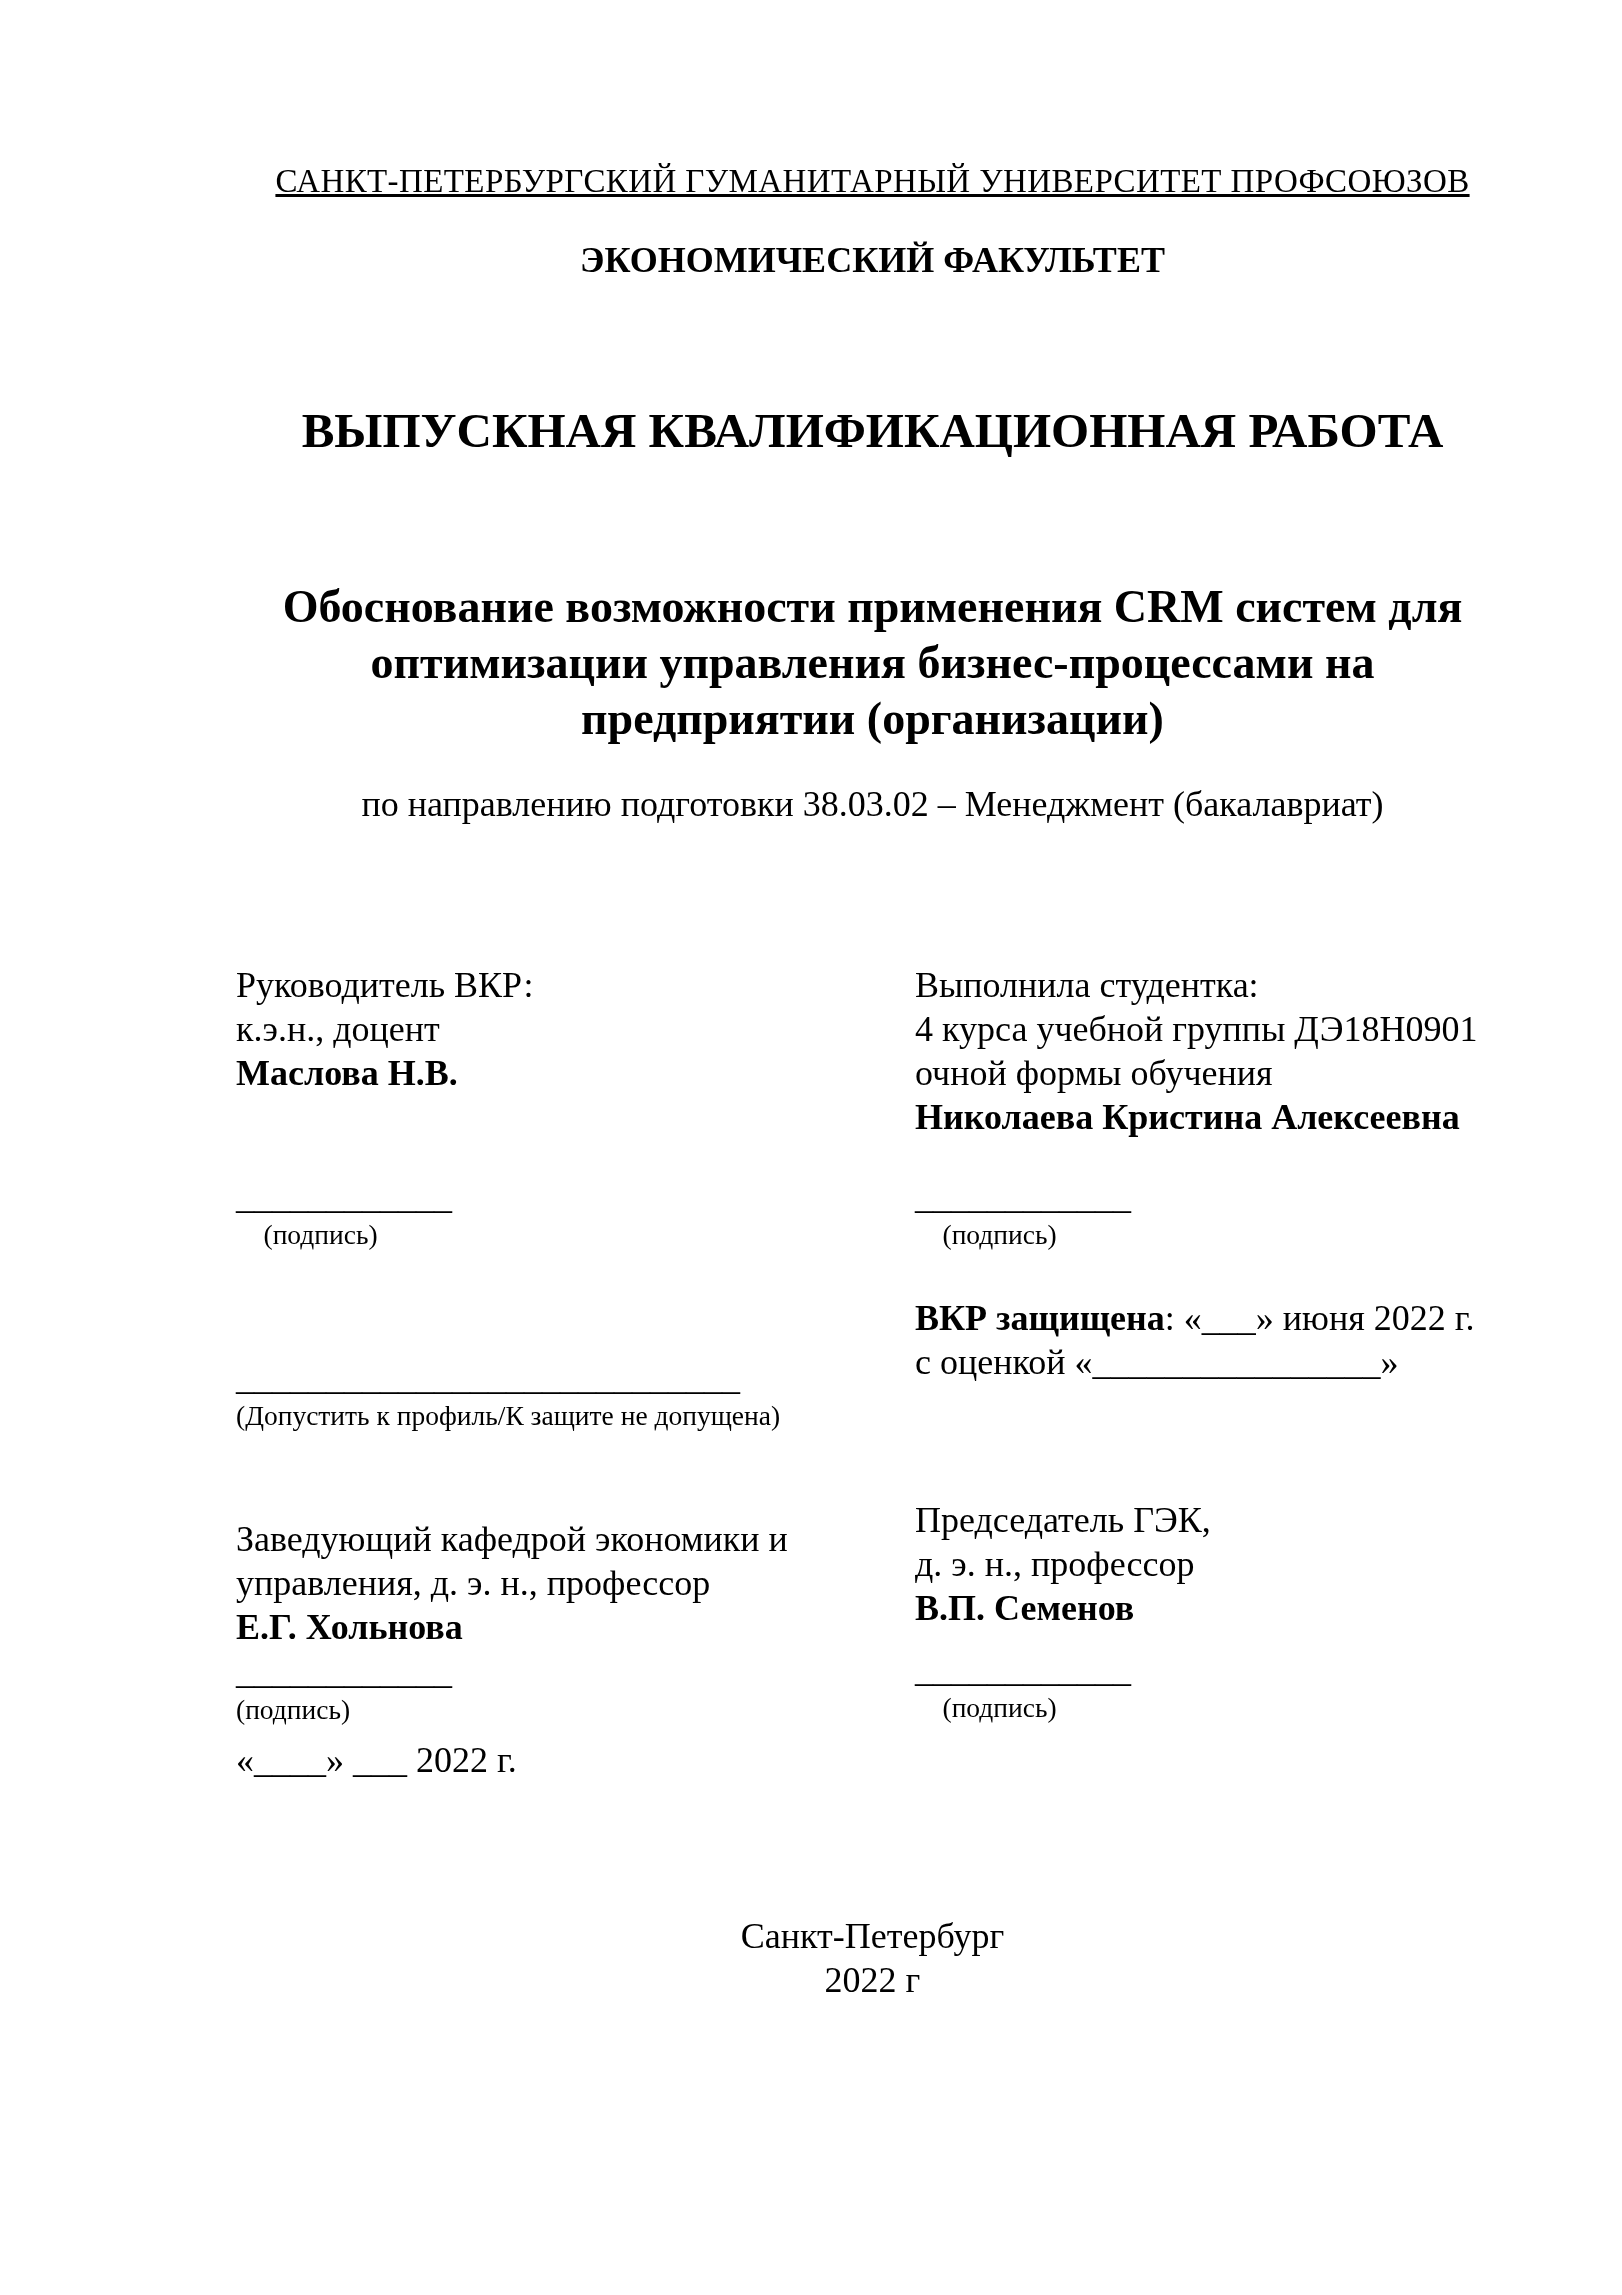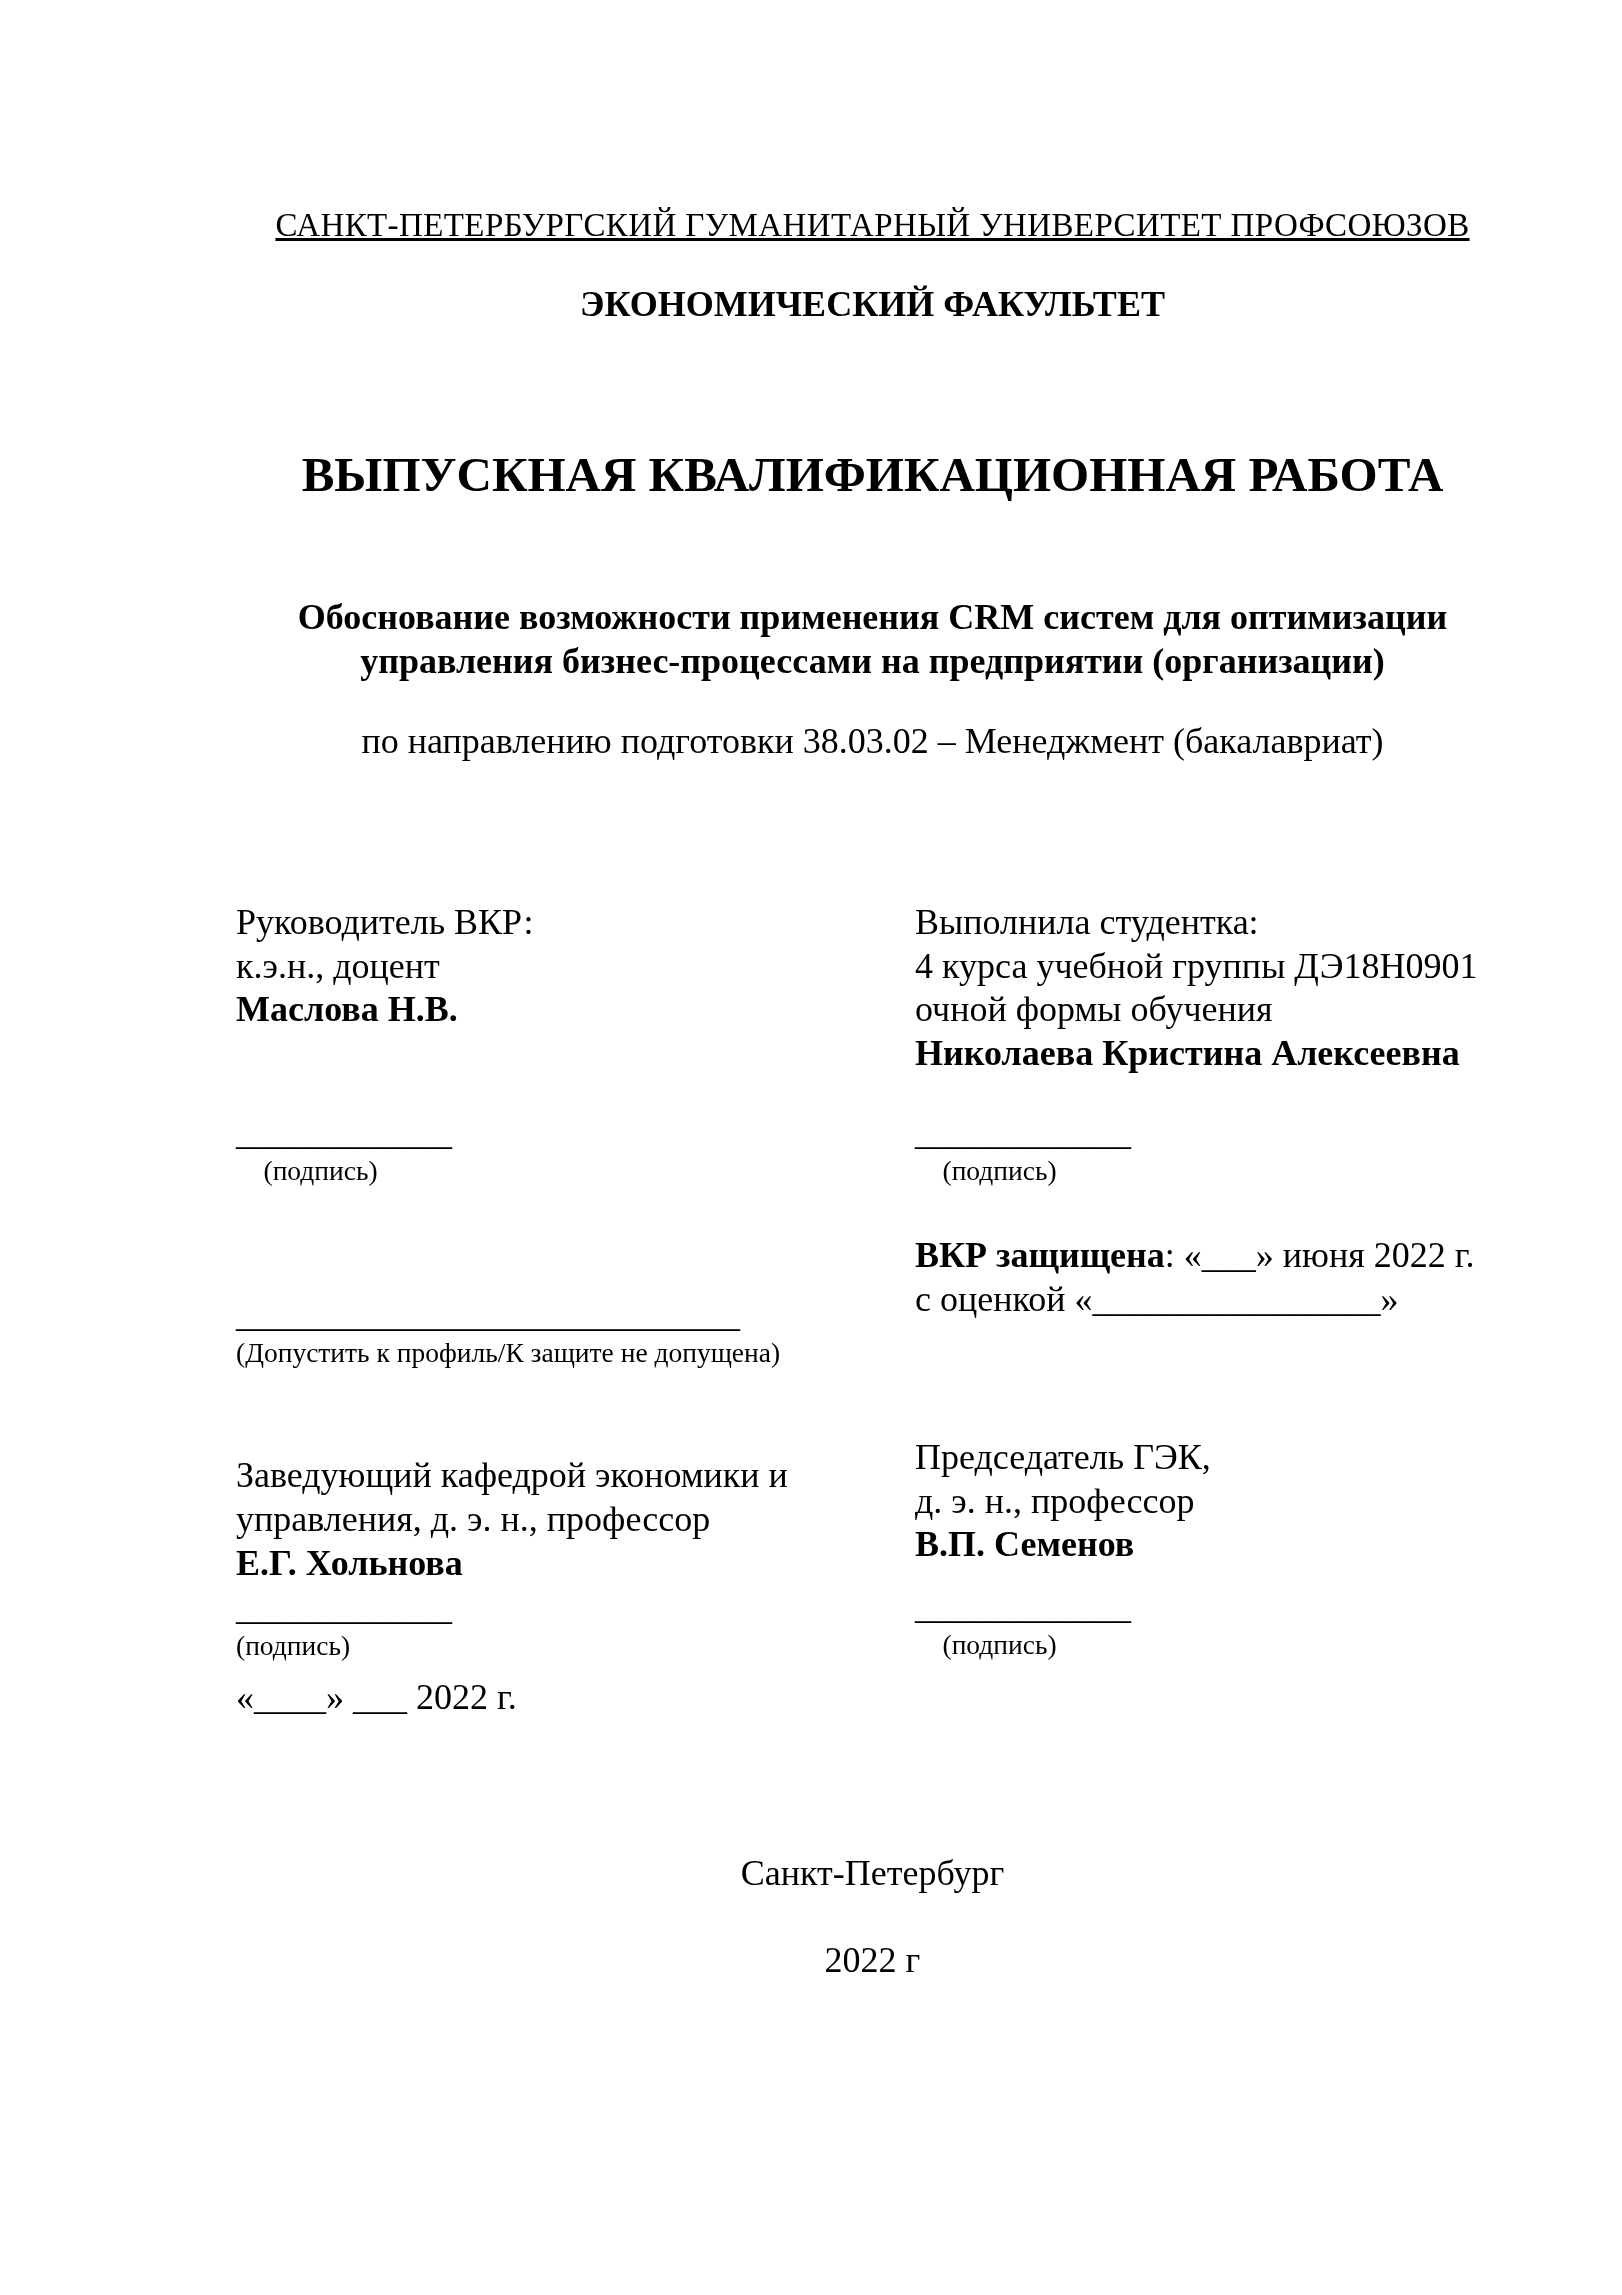--- a/index.html
+++ b/index.html
@@ -15,30 +15,30 @@
   }
   .page {
     box-sizing: border-box;
     width: 1623px;
     height: 2295px;
     padding: 161px 114px 31px 236px;
     font-size: 36px;
     line-height: 1.22;
     overflow: hidden;
   }
-  .center { text-align: center; margin-top: 44px; }
+  .center { text-align: center; }
   .right  { text-align: right; }
   .b      { font-weight: bold; }
   .u      { text-decoration: underline; }
 
   .university   { font-size: 33px; letter-spacing: 0.4px; }
   .faculty      { font-size: 36px; margin-top: 38px; }
   .department   { margin-top: 118px; }
   .worktype     { font-size: 49px; margin-top: 118px; }
-  .thesis-title { font-size: 36px; margin-top: 91px; max-width: 1248px; margin-left: auto; margin-right: auto; }
+  .thesis-title { font-size: 46px; margin-top: 118px; max-width: 1248px; margin-left: auto; margin-right: auto; }
   .direction    { margin-top: 36px; }
 
   .columns {
     display: grid;
     grid-template-columns: 679px 1fr;
     margin-top: 137px;
   }
   .caption {
     font-size: 27.5px;
     line-height: 1.15;

